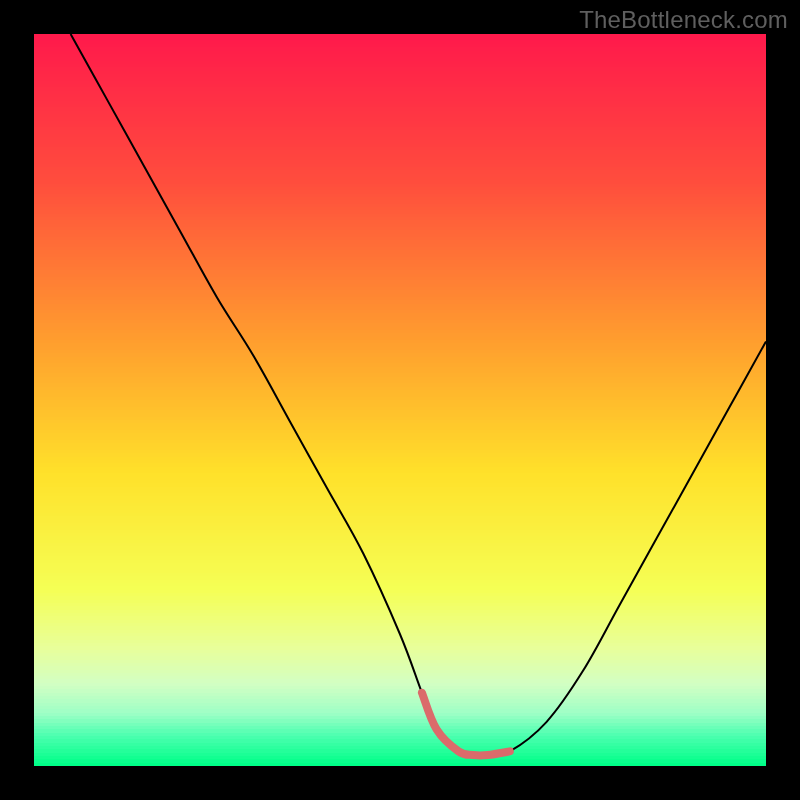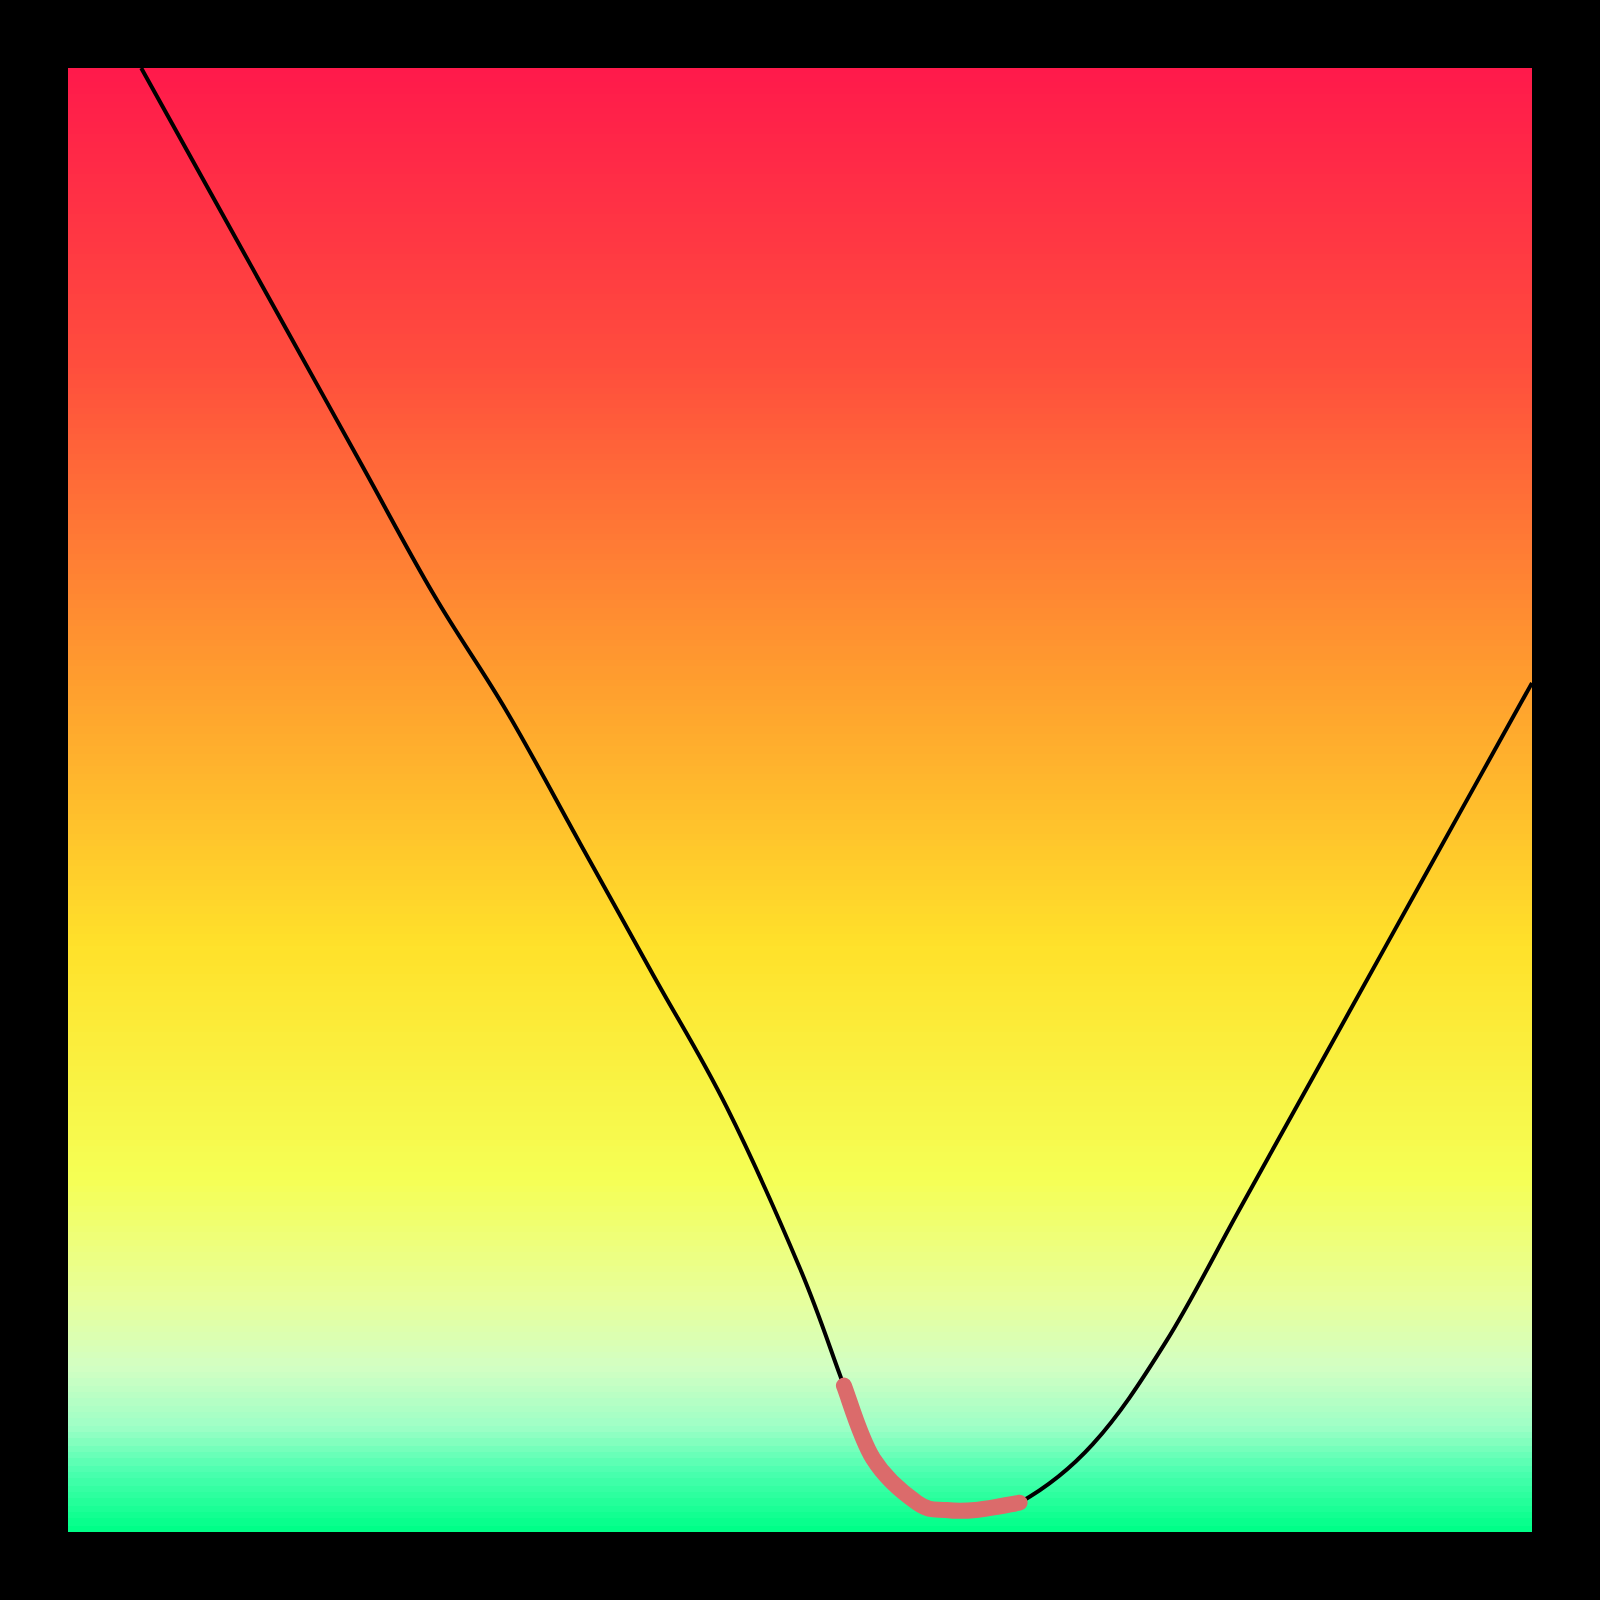--- a/index.html
+++ b/index.html
@@ -271,13 +271,14 @@
       <div class="strip" style="top: 718.691px; height: 3.92727px; background: rgb(27, 255, 150);"></div>
       <div class="strip" style="top: 722.018px; height: 3.92727px; background: rgb(18, 255, 145);"></div>
       <div class="strip" style="top: 725.345px; height: 3.92727px; background: rgb(9, 255, 141);"></div>
       <div class="strip" style="top: 728.673px; height: 3.92727px; background: rgb(0, 255, 136);"></div>
 
     <svg class="curve" id="curve-svg" viewBox="0 0 732 732" preserveAspectRatio="none">
         <path d="M36.6,0 C43.188,11.8584 60.02400000000001,42.163199999999996 73.2,65.88 C86.376,89.5968 96.624,108.04319999999998 109.8,131.76 C122.976,155.4768 133.22400000000002,173.92319999999998 146.4,197.64 C159.576,221.3568 169.824,241.12079999999997 183,263.52 C196.176,285.9192 206.424,299.6808 219.6,322.08 C232.77599999999998,344.4792 243.024,364.24320000000006 256.2,387.96000000000004 C269.376,411.6768 279.624,430.1232 292.8,453.84 C305.976,477.55679999999995 316.22400000000005,493.36800000000005 329.40000000000003,519.72 C342.576,546.072 355.4592,575.2056 366,600.24 C376.5408,625.2744 381.372,641.6712 387.96000000000004,658.8 C394.54800000000006,675.9287999999999 396.01200000000006,684.8592 402.6,695.4 C409.188,705.9408 417.972,712.7484000000001 424.55999999999995,717.36 C431.1479999999999,721.9716 433.9296,720.3611999999999 439.2,721.02 C444.4704,721.6788 447.25199999999995,721.6788 453.84,721.02 C460.428,720.3611999999999 465.2592,723.2892 475.8,717.36 C486.3408,711.4308 499.224,702.5736 512.4,688.08 C525.576,673.5864 535.824,657.9216 549,636.84 C562.176,615.7584 572.424,594.6768000000001 585.6,570.96 C598.7760000000001,547.2432 609.0239999999999,528.7968000000001 622.1999999999999,505.08000000000004 C635.376,481.3632 645.624,462.91679999999997 658.8000000000001,439.2 C671.9760000000001,415.4832 682.2239999999999,397.03679999999997 695.4,373.32 C708.576,349.6032 725.412,319.2984 732,307.44000000000005" fill="none" stroke="#000000" stroke-width="2"></path>
         <path d="M387.96000000000004,658.8 C390.59520000000003,665.3879999999999 396.01200000000006,684.8592 402.6,695.4 C409.188,705.9408 417.972,712.7484000000001 424.55999999999995,717.36 C431.1479999999999,721.9716 433.9296,720.3611999999999 439.2,721.02 C444.4704,721.6788 447.25199999999995,721.6788 453.84,721.02 C460.428,720.3611999999999 471.8472,718.0188 475.8,717.36" fill="none" stroke="#db6b6b" stroke-width="8" stroke-linecap="round" stroke-linejoin="round"></path>
       </svg>
   </div>
+  <div class="watermark">TheBottleneck.com</div>
 </div>
 
 </body></html>

